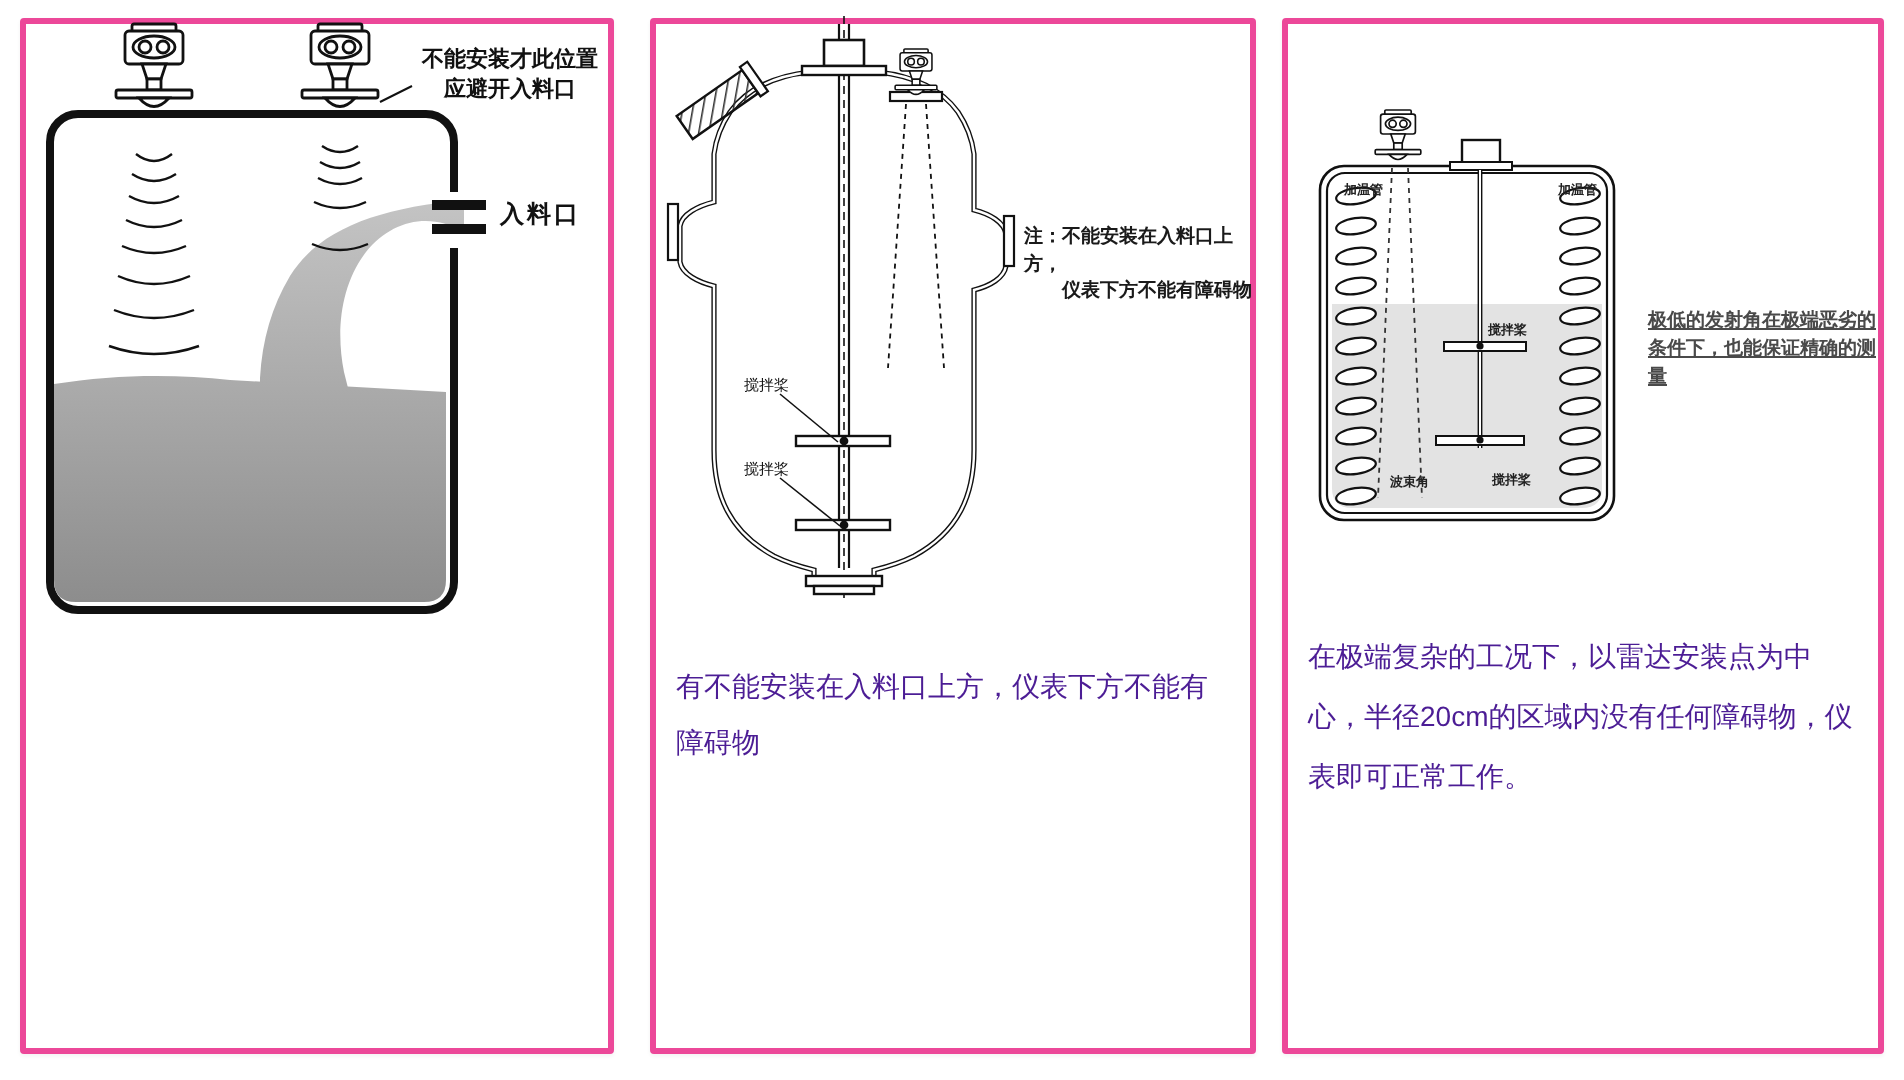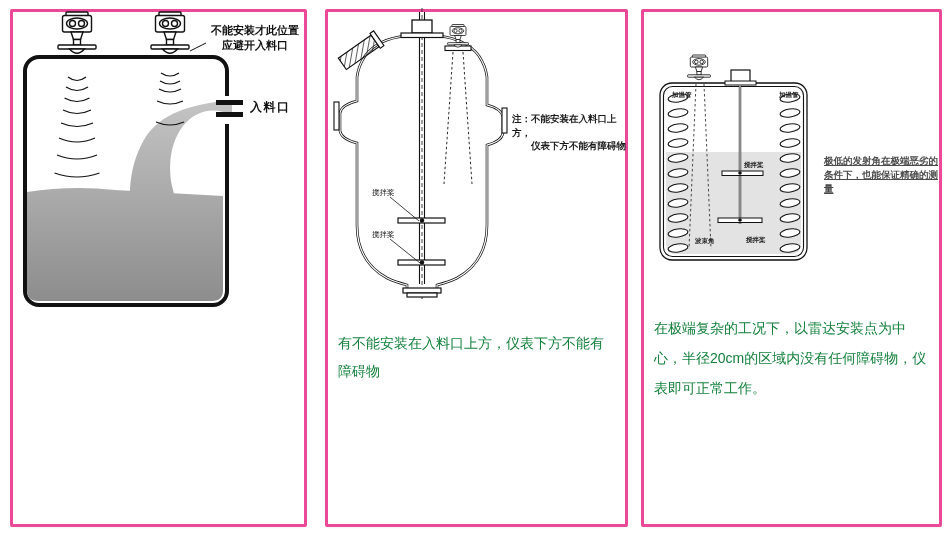--- a/index.html
+++ b/index.html
@@ -8,21 +8,21 @@
   .panel{position:absolute;top:9px;height:518px;background:#fff;border:3px solid #ec4899;
          border-radius:2px;box-shadow:0 1px 2px rgba(0,0,0,0.05);box-sizing:border-box;}
   #panel-1{left:10px;width:297px;}
   #panel-2{left:325px;width:303px;}
   #panel-3{left:641px;width:301px;}
   .txt{position:absolute;white-space:pre-line;}
   .annot1{left:184px;top:11px;width:116px;text-align:center;font-size:11px;font-weight:700;
           line-height:15px;color:#111;}
   .note2{left:184px;top:100px;width:118px;font-size:9.5px;font-weight:700;line-height:13.5px;color:#1a1a1a;}
   .note3{left:180px;top:142px;width:122px;font-size:9.5px;font-weight:700;line-height:14px;color:#4a4a4a;text-decoration:underline;}
-  .caption{left:10px;font-size:14px;color:#15803d;}
+  .caption{left:10px;font-size:14px;color:#4c1d95;}
   .cap2{top:317px;width:287px;line-height:28px;}
   .cap3{top:301px;width:285px;line-height:30px;}
   #draw{position:absolute;left:0;top:0;pointer-events:none;}
   svg text{font-family:"Liberation Sans","DejaVu Sans",sans-serif;}
 </style>
 </head>
 <body>
 
 <div class="panel" id="panel-1">
   <div class="txt annot1">不能安装才此位置

